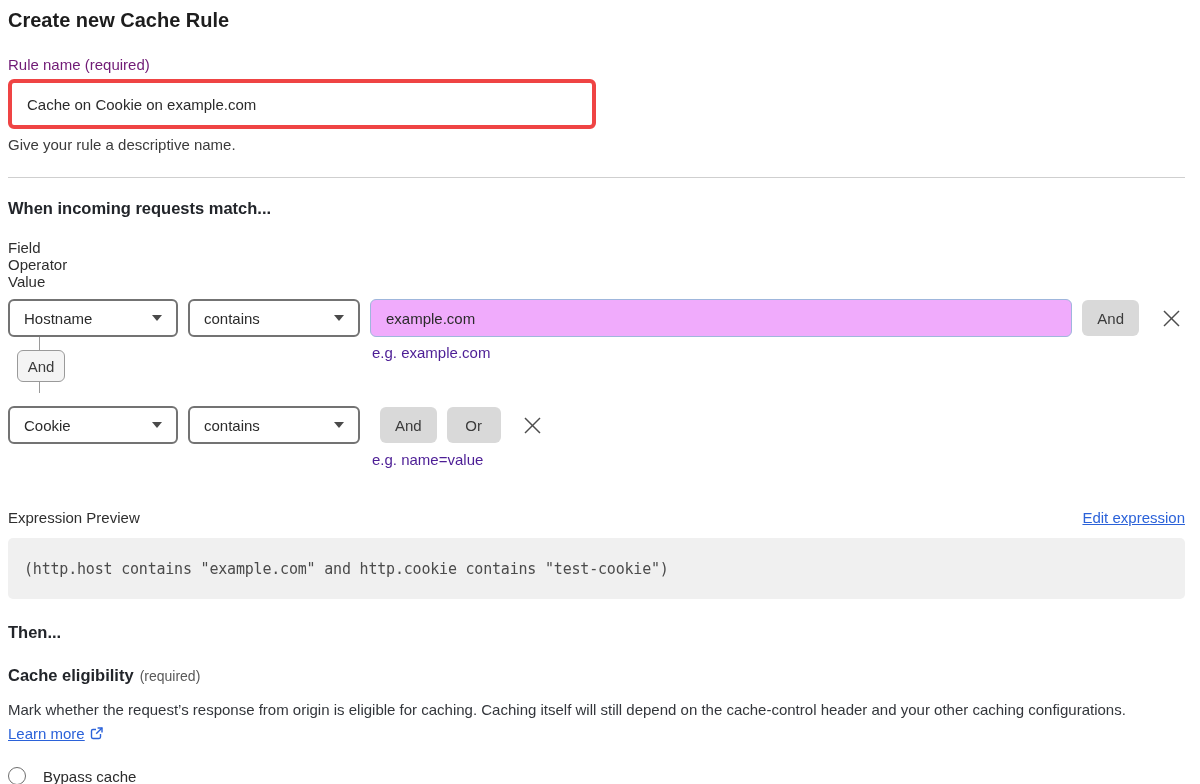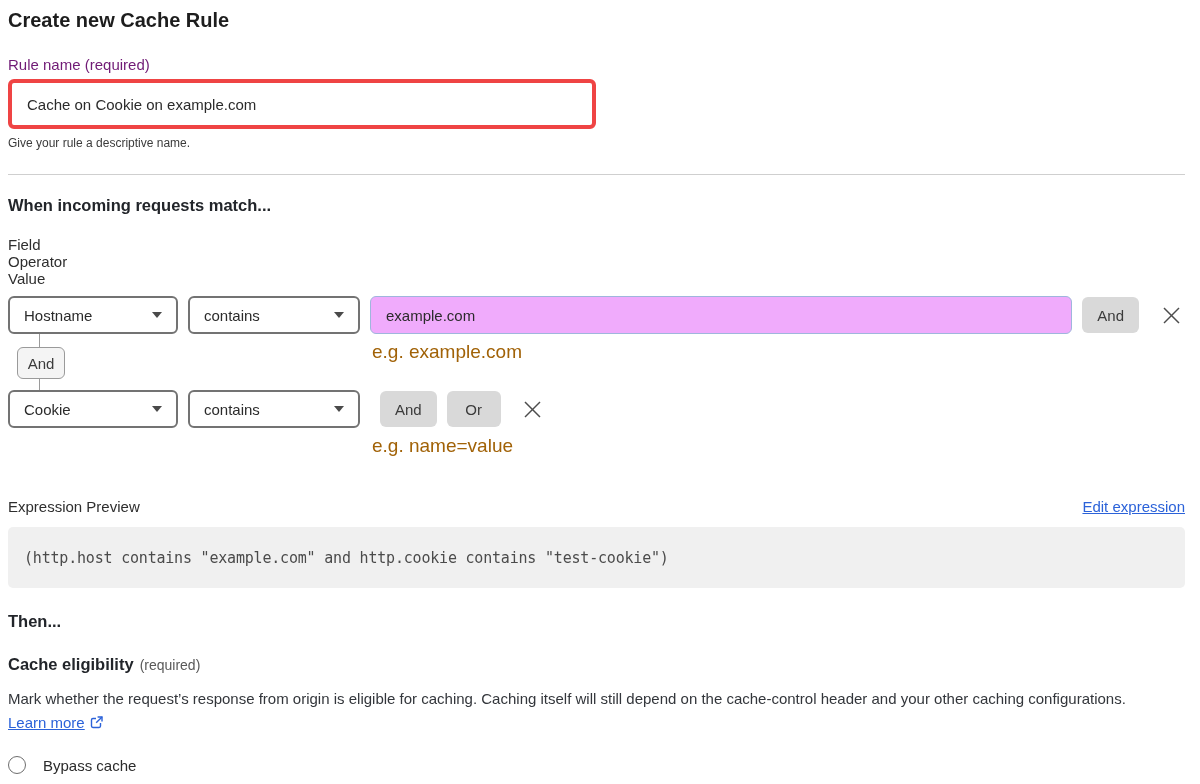--- a/index.html
+++ b/index.html
@@ -14,21 +14,21 @@
 
   .page-title { font-size: 20px; font-weight: bold; line-height: 26px; margin: 0; color: #1d1d1d; }
 
   .field-label { font-size: 15px; color: #701a75; margin-top: 23px; }
   .text-input {
     display: block; width: 588px; height: 50px; margin-top: 6px;
     border: 4px solid #ef4444; border-radius: 6px;
     padding: 0 15px; font-size: 15px; color: #2b2b2b;
     font-family: "Liberation Sans", sans-serif; background: #fff; outline: none;
   }
-  .help-text { font-size: 12px; color: #3b3b3b; margin-top: 7px; }
+  .help-text { font-size: 15px; color: #3b3b3b; margin-top: 7px; }
 
   .divider { height: 1px; background: #cfcfcf; margin-top: 24px; border: none; }
 
   .section-heading { font-size: 16.5px; font-weight: bold; color: #22252a; margin: 21px 0 0 0; }
 
   .col-headers { display: flex; margin-top: 21px; font-size: 15px; color: #2e2e2e; flex-direction: column; }
   .col-field { width: 180px; }
   .col-operator { width: 182px; }
 
   .cond-row { display: flex; align-items: center; margin-top: 9px; }
@@ -56,21 +56,21 @@
     font-size: 15px; color: #3b3b3b; font-family: "Liberation Sans", sans-serif;
     display: flex; align-items: center; justify-content: center; cursor: pointer;
   }
   .remove-btn {
     width: 24px; height: 24px; margin-left: 20px; margin-right: 2px;
     background: none; border: none; padding: 0; cursor: pointer;
     display: flex; align-items: center; justify-content: center;
   }
 
   .between-rows { position: relative; height: 56px; }
-  .row-hint { font-size: 19px; color: #a16207; }
+  .row-hint { font-size: 15px; color: #4c1d95; }
   .between-rows .row-hint { position: absolute; left: 364px; top: 7px; }
   .connector { position: absolute; left: 9px; top: 13px; width: 48px; height: 32px; }
   .connector::before {
     content: ""; position: absolute; left: 22px; top: -13px; bottom: -11px;
     width: 1px; background: #9a9a9a;
   }
   .connector-chip {
     position: relative; width: 100%; height: 100%;
     background: #f4f4f4; border: 1px solid #9a9a9a; border-radius: 6px;
     display: flex; align-items: center; justify-content: center;
@@ -145,21 +145,21 @@
     </button>
   </div>
 
   <div class="between-rows">
     <div class="row-hint">e.g. example.com</div>
     <div class="connector">
       <div class="connector-chip">And</div>
     </div>
   </div>
 
-  <div class="cond-row" style="margin-top:0;">
+  <div class="cond-row" style="margin-top:13px;">
     <div class="select-box select-field">
       <span>Cookie</span>
       <span class="caret"></span>
     </div>
     <div class="select-box select-operator">
       <span>contains</span>
       <span class="caret"></span>
     </div>
     <button class="chip-btn">And</button>
     <button class="chip-btn">Or</button>

